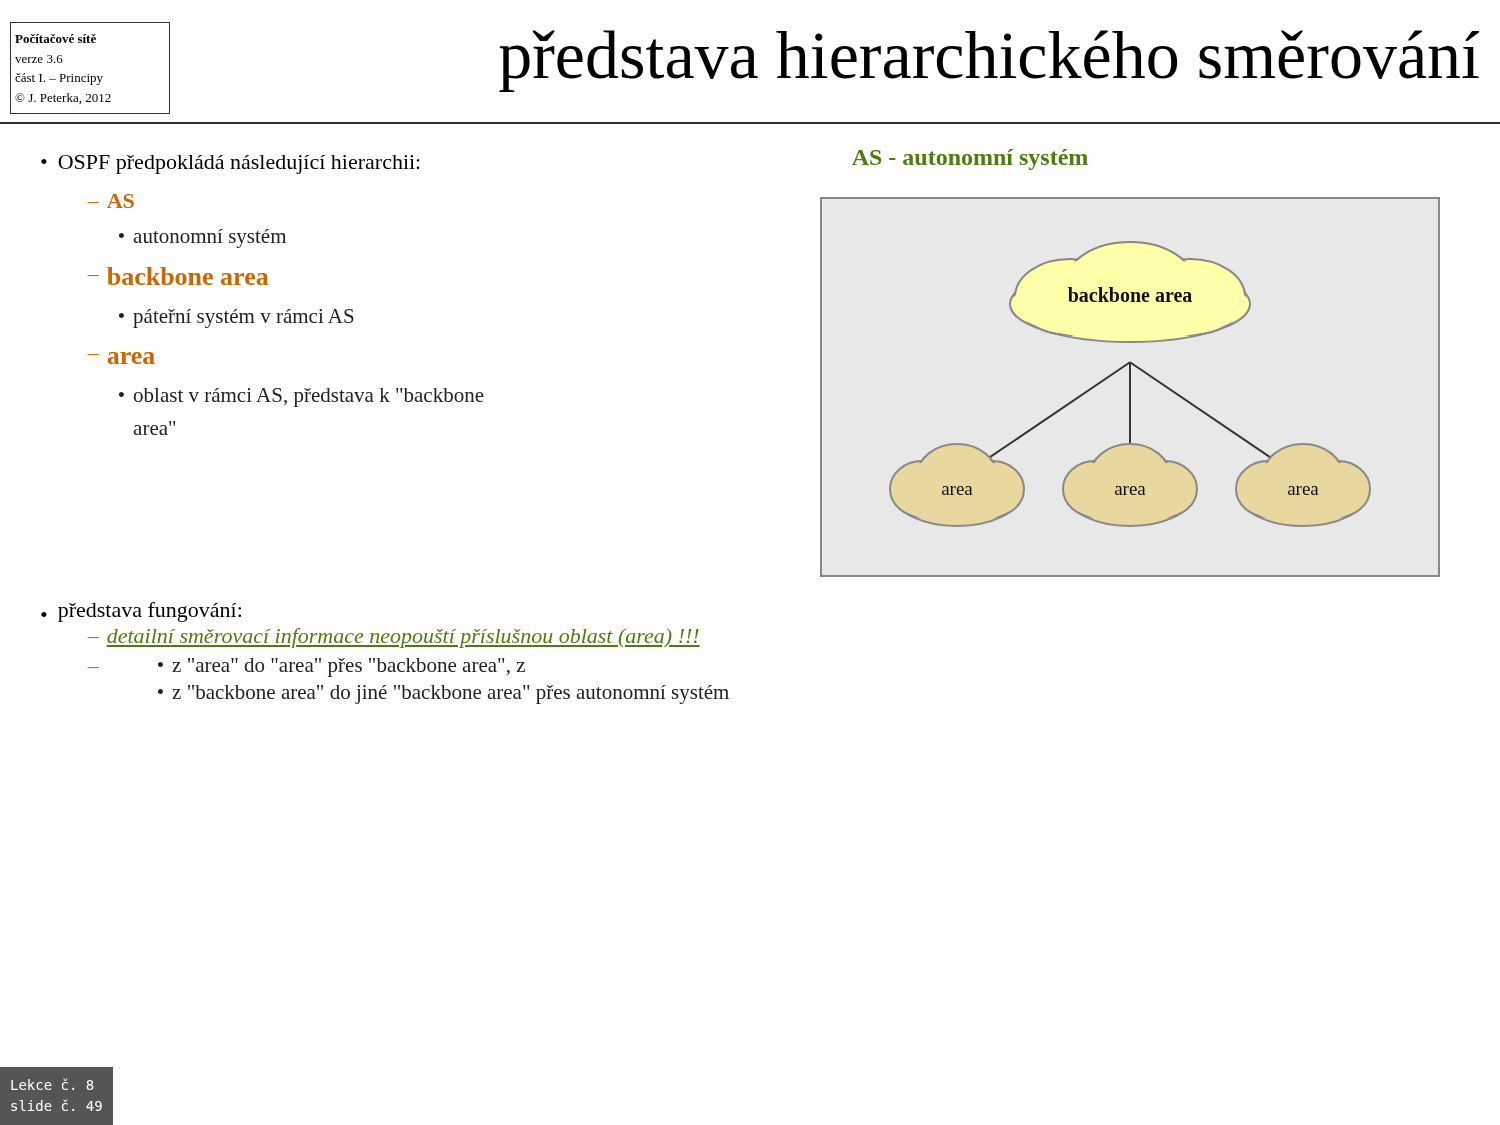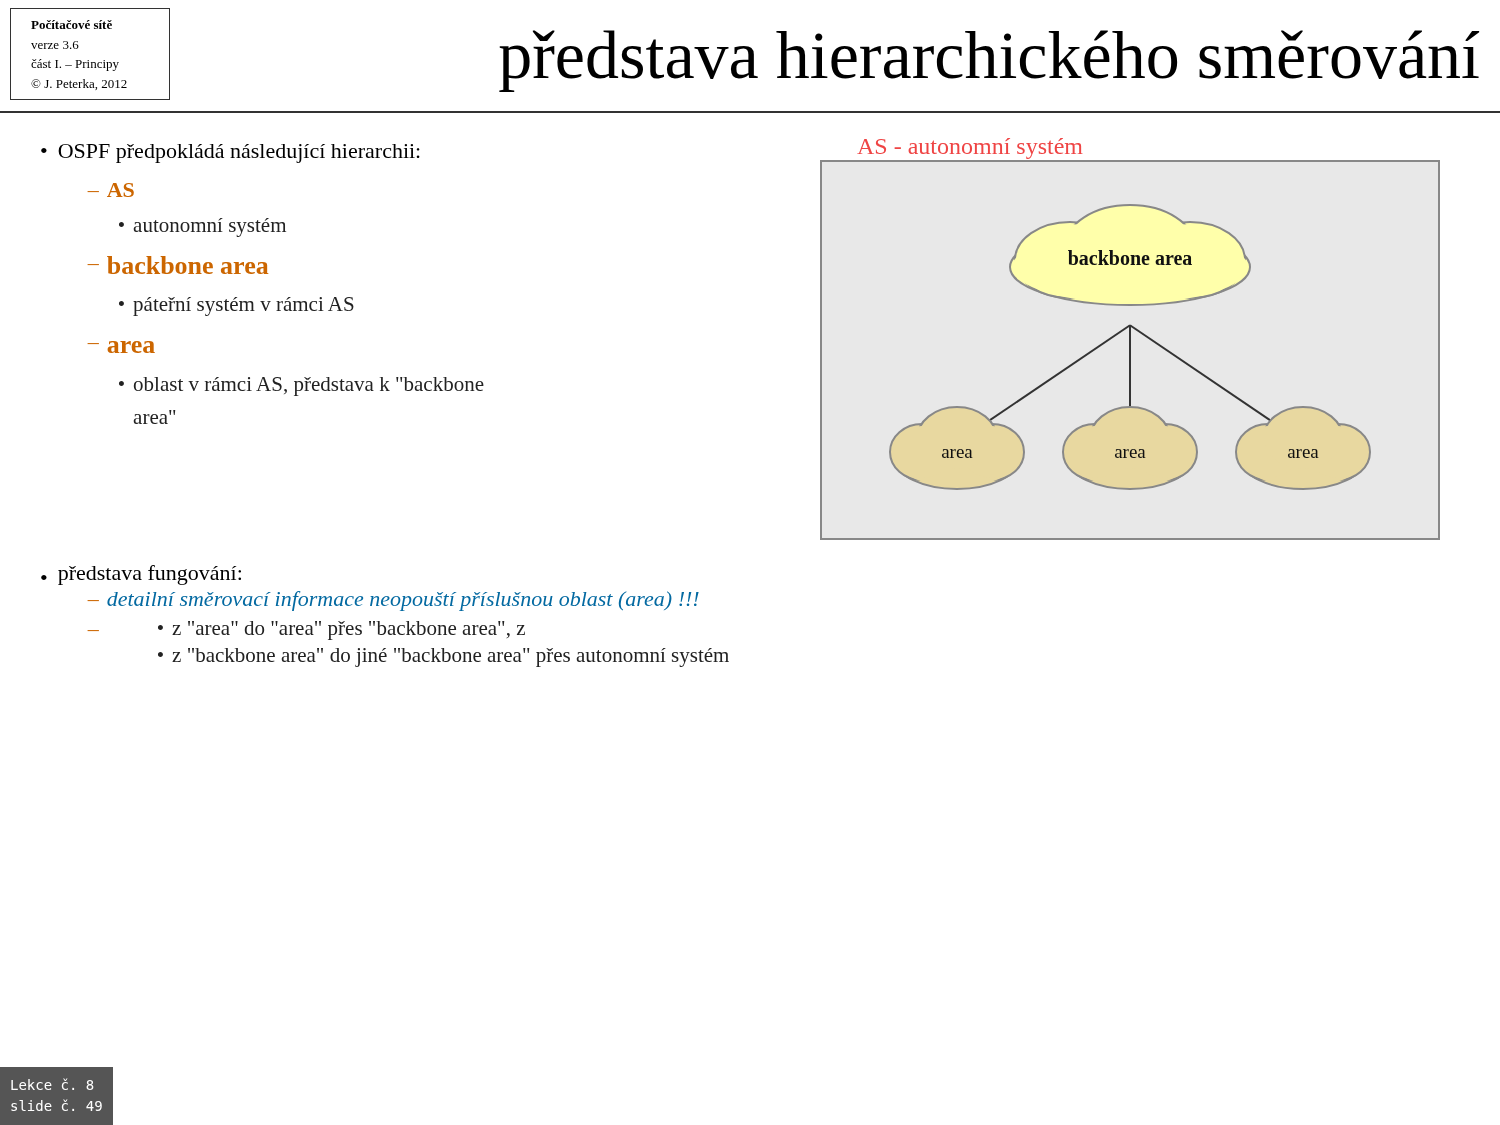--- a/index.html
+++ b/index.html
@@ -16,25 +16,25 @@
     .header {
       display: flex;
       align-items: flex-start;
       border-bottom: 2px solid #333;
       padding: 8px 0 8px 0;
     }
     .sidebar-info {
       width: 160px;
       min-width: 160px;
       border: 1.5px solid #333;
-      padding: 6px 20px;
+      padding: 6px 4px;
       font-size: 13px;
       line-height: 1.5;
       margin-left: 10px;
-      margin-top: 0;
+      margin-top: 14px;
     }
     .sidebar-info .title-bold {
       font-weight: bold;
       font-size: 13px;
     }
     .main-title {
       flex: 1;
       text-align: right;
       font-size: 68px;
       font-weight: normal;
@@ -98,25 +98,25 @@
 
     
     .right-col {
       flex: 1;
       display: flex;
       flex-direction: column;
       align-items: flex-end;
       padding-right: 20px;
     }
     .as-label {
-      color: #ef4444;
+      color: #4d7c0f;
       font-size: 24px;
-      font-weight: normal;
+      font-weight: bold;
       text-align: right;
-      margin-bottom: 0;
+      margin-bottom: 26px;
       width: 100%;
       text-align: center;
       padding-right: 40px;
     }
     .diagram-box {
       border: 2px solid #888;
       background: #e8e8e8;
       width: 620px;
       height: 380px;
       position: relative;
@@ -175,21 +175,22 @@
     }
     .bottom-sub-item {
       display: flex;
       align-items: flex-start;
       margin-bottom: 4px;
       color: #cc6600;
       font-size: 22px;
     }
     .bottom-sub-item-italic {
       font-style: italic;
-      color: #0369a1;
+      color: #4d7c0f;
+      text-decoration: underline;
     }
     .bottom-sub-sub {
       margin-left: 50px;
     }
     .bottom-sub-sub-item {
       display: flex;
       align-items: flex-start;
       font-size: 21px;
       color: #222;
       margin-bottom: 2px;

